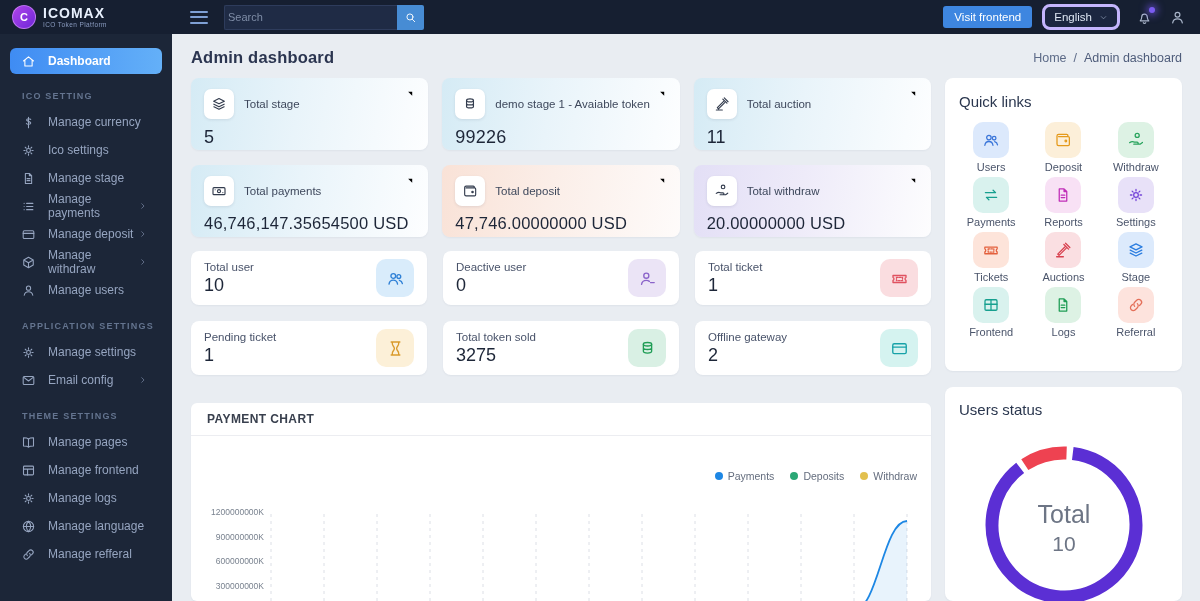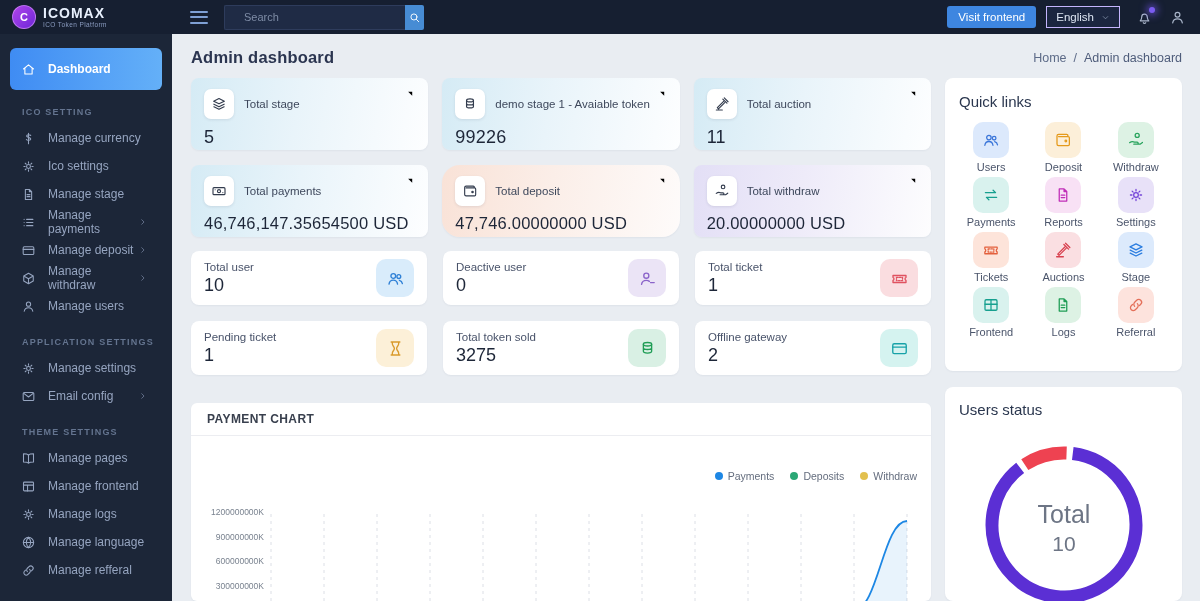--- a/index.html
+++ b/index.html
@@ -14,61 +14,61 @@
     color:#fff; font-size:11px; font-weight:bold; display:flex; align-items:center; justify-content:center;
     border:1.5px solid rgba(233,180,255,.5); }
   .logo-txt { margin-left:7px; line-height:1; }
   .logo-title { font-size:14px; font-weight:bold; letter-spacing:1px; color:#e8f0fd; }
   .logo-sub { font-size:6.5px; color:#8b9cc0; margin-top:2px; letter-spacing:.4px; }
   nav.menu { padding-top:14px; overflow:hidden; }
   .m-item { height:28px; display:flex; align-items:center; padding:0 12px 0 21px; color:#96a5c0; font-size:12px; cursor:pointer; }
   .m-item .icon { width:15px; height:15px; margin-right:12px; flex:none; }
   .m-item .chev { margin-left:auto; width:10px; height:10px; color:#7b8aa6; }
   .m-item.active { background:linear-gradient(90deg,#3f8cf3,#64b0f8); color:#fff; margin:0 10px 2px 10px;
-    padding:0 8px 0 11px; border-radius:6px; height:42px; font-weight:bold; font-size:12px; }
+    padding:0 8px 0 11px; border-radius:6px; height:26px; font-weight:bold; font-size:12px; }
   .m-sec { font-size:9px; letter-spacing:1.2px; color:#64748f; margin:17px 0 7px 22px; font-weight:bold; }
 
   
   .rightside { flex:1; display:flex; flex-direction:column; min-width:0; }
   .topbar { height:34px; background:#161f31; display:flex; align-items:center; padding:0 14px 0 18px; flex:none; }
   .burger { display:flex; flex-direction:column; gap:3.5px; cursor:pointer; }
   .burger span { width:18px; height:2px; background:#7fa0d5; border-radius:1px; display:block; }
   .searchbox { display:flex; margin-left:16px; height:25px; width:200px; }
   .searchbox input { flex:1; background:#1f2b45; border:1px solid #2e3c5c; border-right:none; color:#c6d0e2;
-    font-size:11px; padding:0 19px; outline:none; border-radius:2px 0 0 2px; font-family:inherit; }
+    font-size:11px; padding:0 3px; outline:none; border-radius:2px 0 0 2px; font-family:inherit; }
   .searchbox input::placeholder { color:#7e8ca6; }
   .search-btn { width:27px; background:#478cd4; border:none; border-radius:0 2px 2px 0; color:#fff;
     display:flex; align-items:center; justify-content:center; cursor:pointer; }
   .search-btn .icon { width:13px; height:13px; }
   .top-spacer { flex:1; }
   .visit-btn { background:#3e86e0; color:#fff; border:none; border-radius:3px; font-size:11.5px;
     padding:5px 11px; cursor:pointer; font-family:inherit; }
-  .lang-dd { margin-left:10px; display:flex; align-items:center; gap:7px; border:1px solid #c4b5fd;
-    border-radius:0; color:#dde5f2; font-size:11.5px; padding:4px 9px; cursor:pointer; background:#1b2640; }
+  .lang-dd { margin-left:10px; display:flex; align-items:center; gap:7px; border:3px solid #c4b5fd;
+    border-radius:8px; color:#dde5f2; font-size:11.5px; padding:4px 9px; cursor:pointer; background:#1b2640; }
   .lang-dd .icon { width:9px; height:9px; color:#9aa8c2; }
   .top-ico { width:17px; height:17px; color:#a9b5c9; margin-left:16px; position:relative; cursor:pointer; }
   .noti-dot { position:absolute; top:-2px; right:-2px; width:6px; height:6px; border-radius:50%;
     background:#7a5cf0; box-shadow:0 0 7px 3px rgba(115,88,238,.55); }
 
   
   main { flex:1; overflow:hidden; display:flex; flex-direction:column; }
   .page-head { display:flex; align-items:center; justify-content:space-between; padding:14px 18px 11px 19px; }
   .page-title { font-size:16.5px; color:#2b3550; font-weight:bold; letter-spacing:.2px; }
   .crumb { font-size:12.5px; color:#5d6b88; display:flex; gap:7px; }
   .crumb .cur { color:#4e5c7a; }
   .content { flex:1; display:flex; gap:14px; padding:0 18px 0 19px; overflow:hidden; }
   .left-col { width:740px; flex:none; display:flex; flex-direction:column; }
   .right-col { width:237px; flex:none; display:flex; flex-direction:column; gap:16px; }
 
   
   .grid3 { display:grid; grid-template-columns:repeat(3,1fr); gap:15px 14px; }
   .gcard { height:72px; border-radius:8px; padding:11px 13px; position:relative;
     box-shadow:0 1px 2px rgba(25,40,70,.05); }
   .theme-blue  { background:linear-gradient(100deg,#d5ebf5 0%,#e9f4fa 45%,#fdfeff 100%); }
-  .theme-peach { background:linear-gradient(100deg,#f9e2d7 0%,#fbeee8 45%,#fefbfa 100%);border-radius:18px; }
+  .theme-peach { background:linear-gradient(100deg,#f9e2d7 0%,#fbeee8 45%,#fefbfa 100%); }
   .theme-purple{ background:linear-gradient(100deg,#e3dff6 0%,#eeebf9 45%,#fdfdfe 100%); }
   .gcard .head { display:flex; align-items:center; }
   .gcard .ibadge { width:30px; height:30px; background:#fff; border-radius:7px; color:#333c4e;
     display:flex; align-items:center; justify-content:center; box-shadow:0 1px 3px rgba(20,30,60,.10); }
   .gcard .ibadge .icon { width:16px; height:16px; }
   .gcard .lbl { font-size:11.5px; color:#3e485c; margin-left:10px; }
   .gcard .arrow { position:absolute; top:9px; right:12px; width:13px; height:13px; color:#8a94a8; cursor:pointer; }
   .gcard .val { font-size:18px; color:#1d2638; margin-top:8px; letter-spacing:.2px; font-weight:500; white-space:nowrap; }
   .gcard .val.long { font-size:16.5px; }
 

